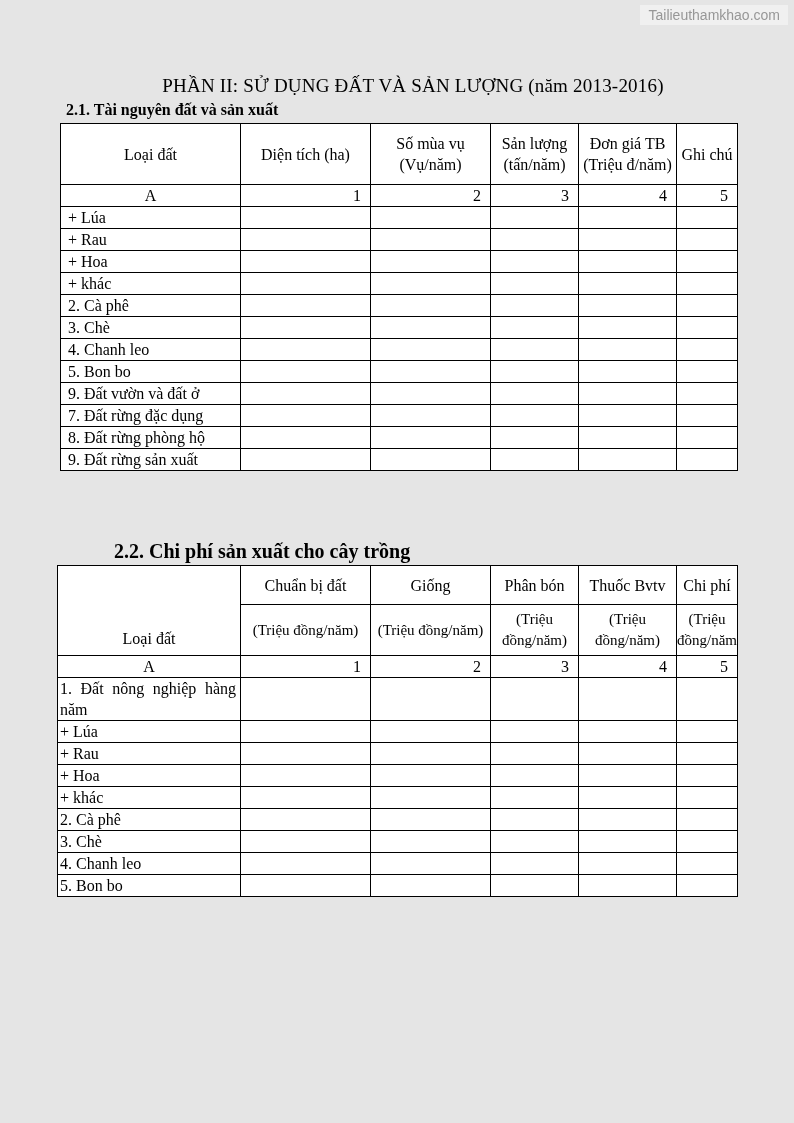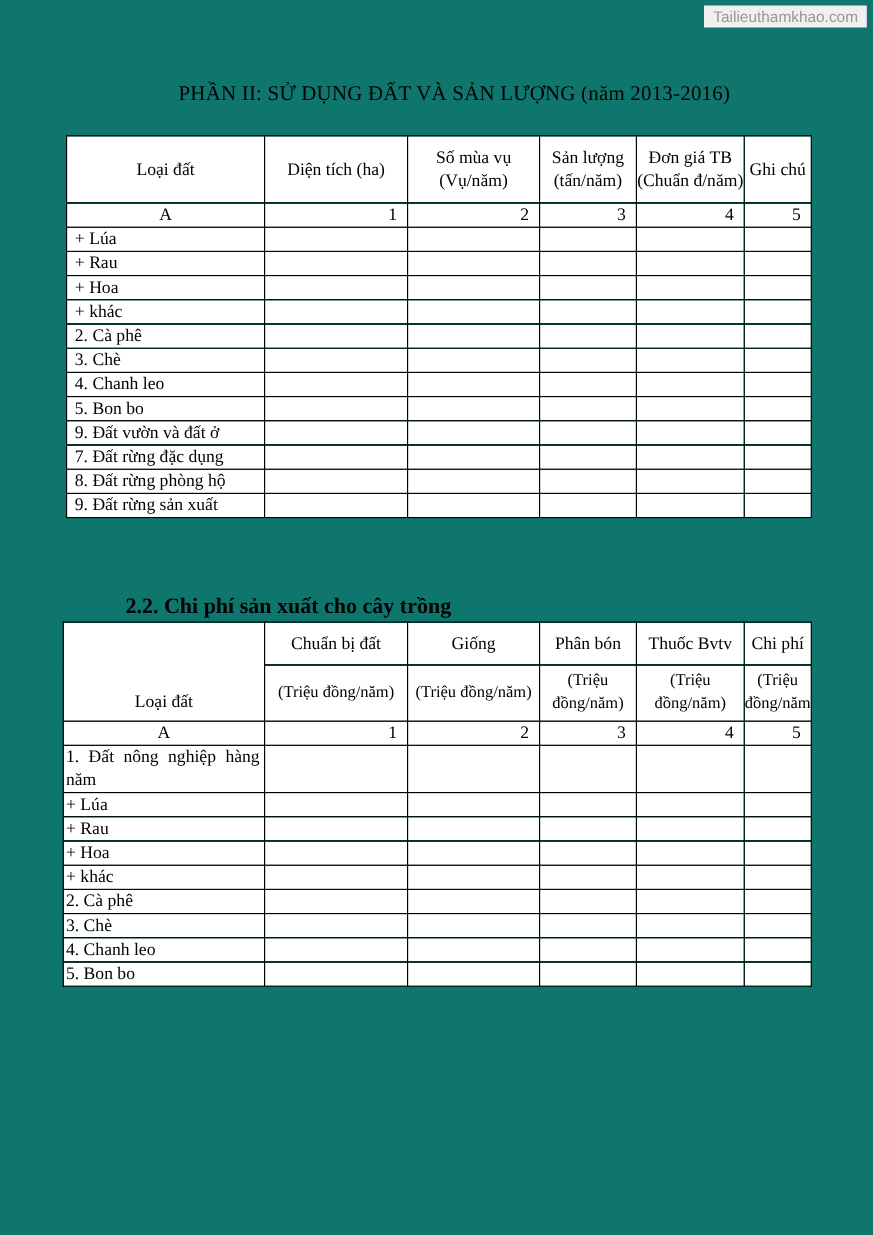--- a/index.html
+++ b/index.html
@@ -1,17 +1,17 @@
 <!DOCTYPE html>
 <html><head>
 <meta charset="utf-8">
 <style>
   html,body { margin:0; padding:0; background:#ffffff; }
   .page {
-    position:relative; width:794px; height:1123px; background:#0f766e;
+    position:relative; width:794px; height:1123px; background:#e5e5e5;
     font-family:"Liberation Serif", serif; color:#000; overflow:hidden;
   }
   .watermark {
     position:absolute; top:5px; right:6px;
     font-family:"Liberation Sans", sans-serif; font-size:14px;
     color:#979797; background:#f0f0f0; padding:2px 8px;
   }
   .title {
     position:absolute; top:75px; left:16px; width:100%;
     text-align:center; font-size:19px; font-weight:normal; margin:0;
@@ -47,37 +47,38 @@
 </style>
 </head>
 <body>
 
 <div class="page">
 
   <div class="watermark">Tailieuthamkhao.com</div>
 
   <h1 class="title">PHẦN II: SỬ DỤNG ĐẤT VÀ SẢN LƯỢNG (năm 2013-2016)</h1>
 
+  <div class="heading1">2.1. Tài nguyên đất và sản xuất</div>
 
   <table class="t1">
     <colgroup>
       <col style="width:180px">
         <col style="width:130px">
         <col style="width:120px">
       <col style="width:88px">
         <col style="width:98px">
         <col style="width:61px">
     </colgroup>
     <thead>
       <tr class="hdr">
         <td>Loại đất</td>
         <td>Diện tích (ha)</td>
         <td>Số mùa vụ (Vụ/năm)</td>
         <td>Sản lượng (tấn/năm)</td>
-        <td>Đơn giá TB (Chuẩn đ/năm)</td>
+        <td>Đơn giá TB (Triệu đ/năm)</td>
         <td>Ghi chú</td>
       </tr>
       <tr class="idx-row">
         <td class="idx-a">A</td>
         <td class="idx-num">1</td>
         <td class="idx-num">2</td>
         <td class="idx-num">3</td>
         <td class="idx-num">4</td>
         <td class="idx-num">5</td>
       </tr>

